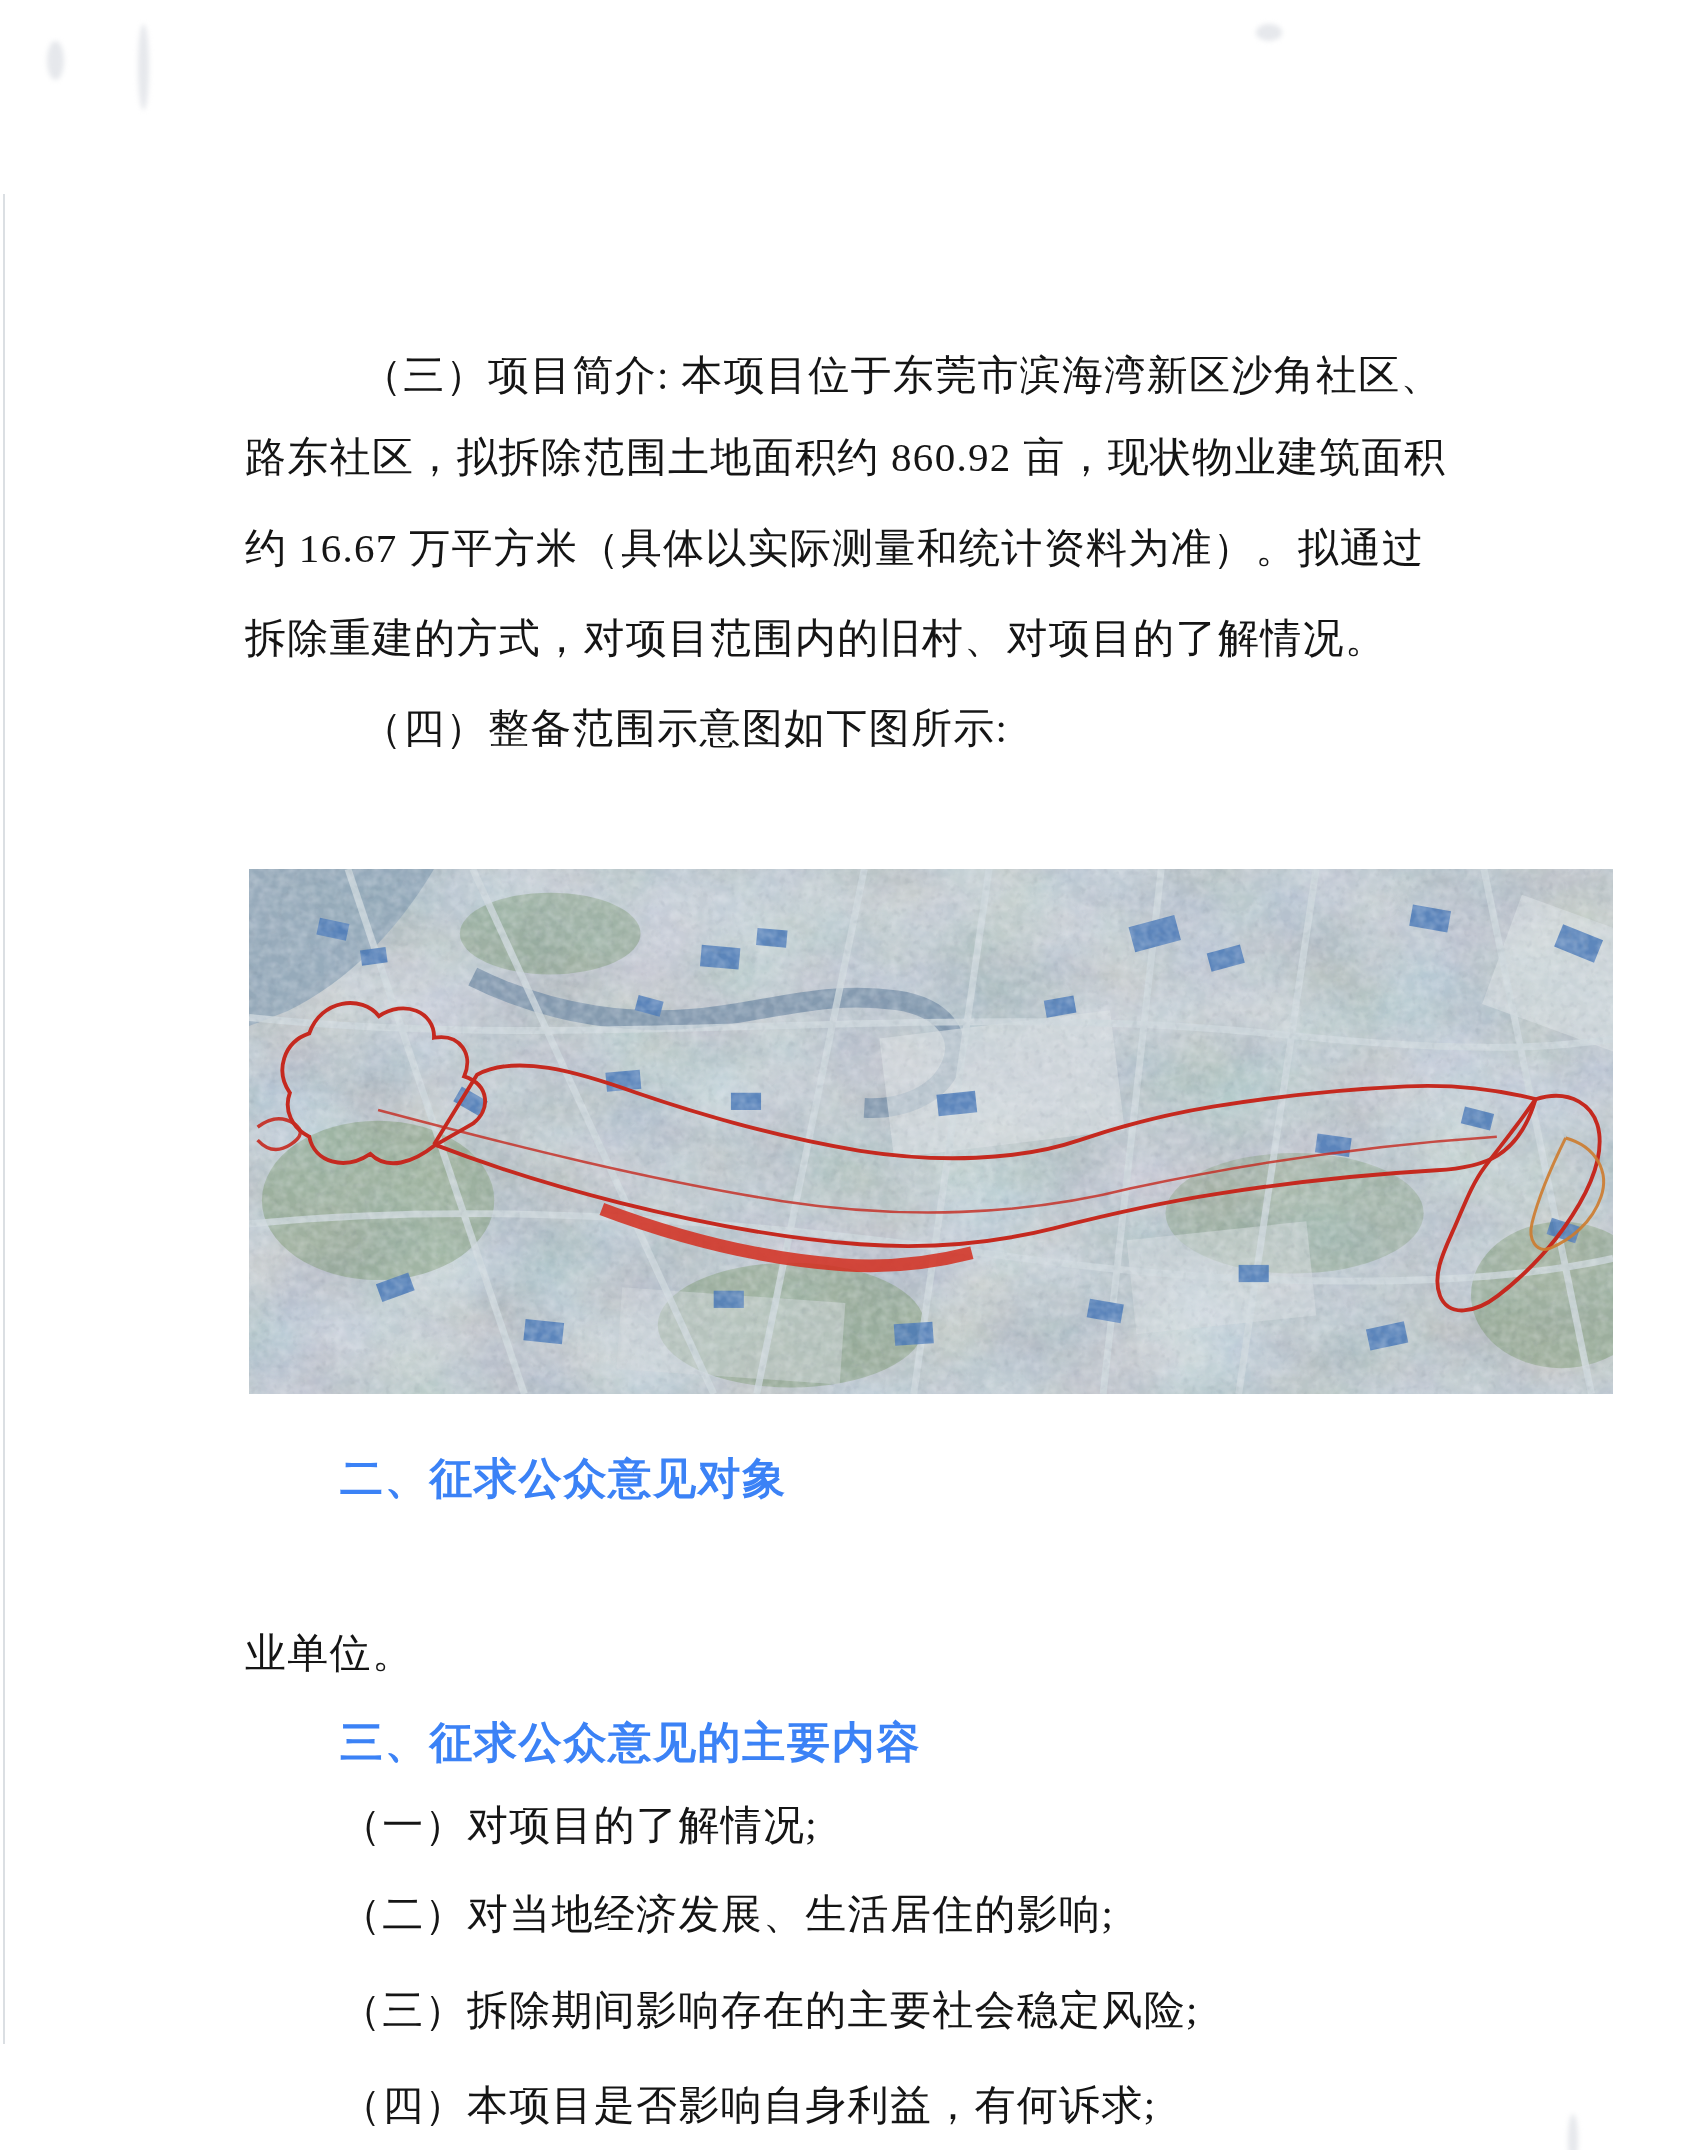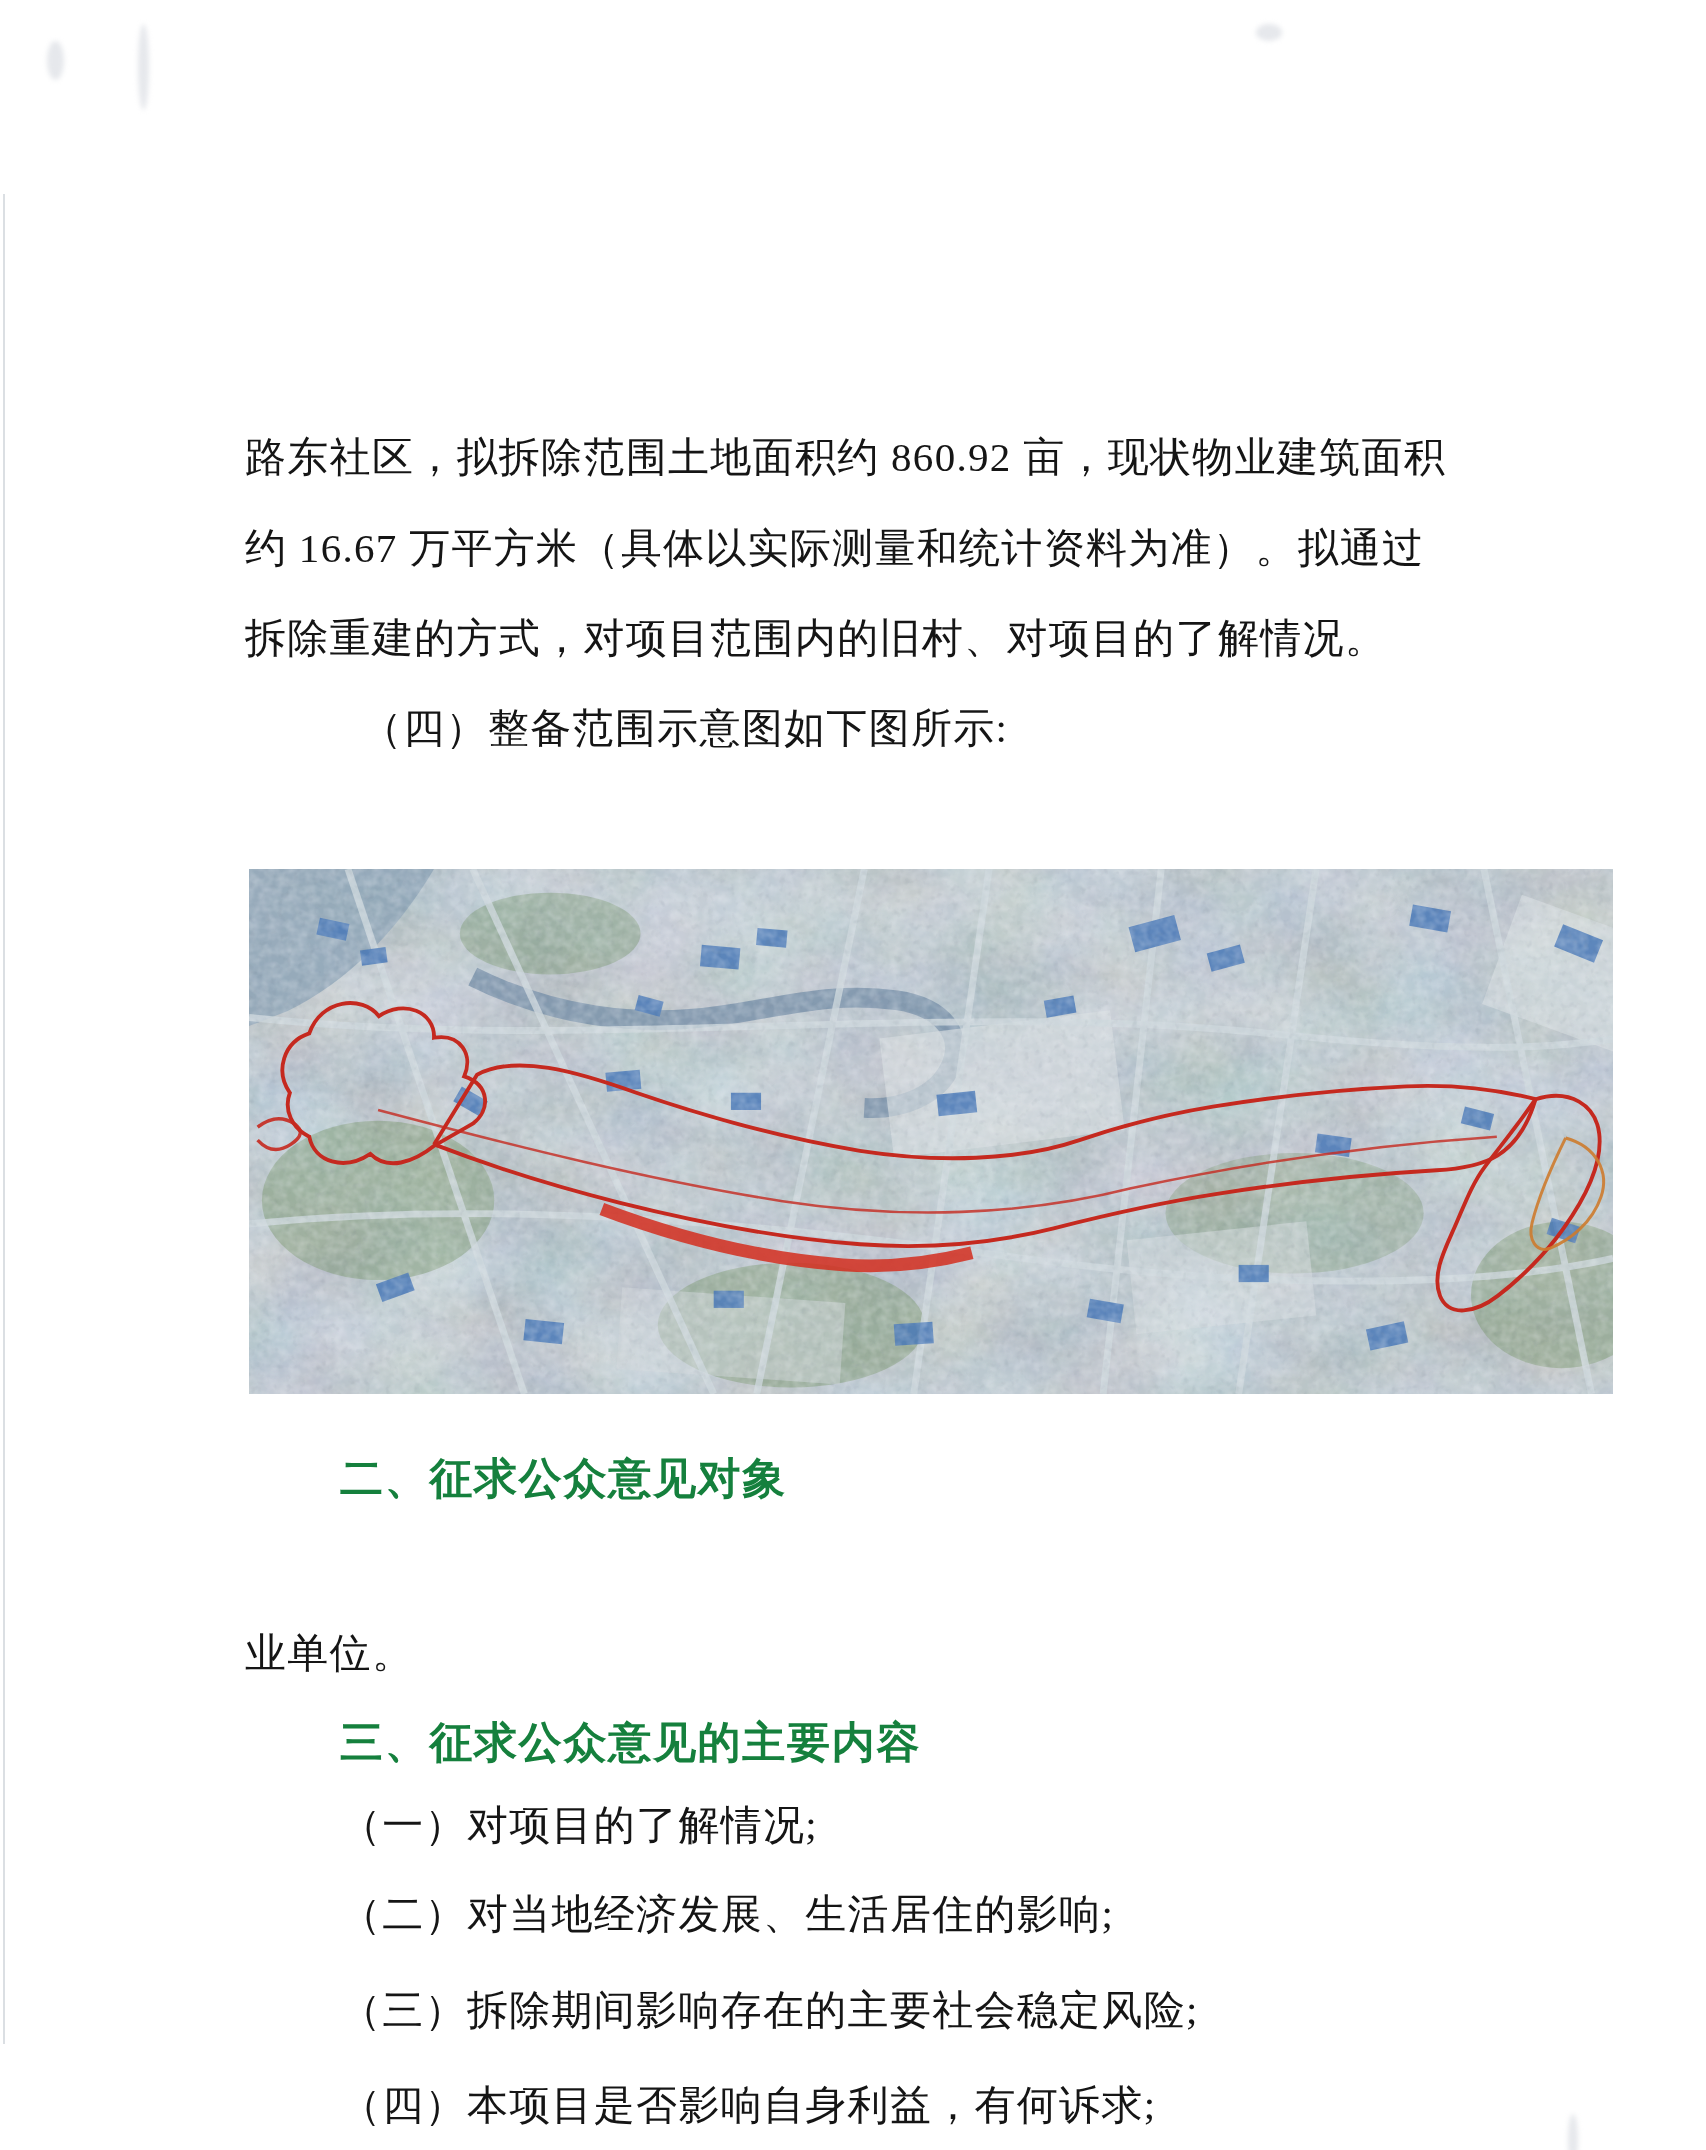--- a/index.html
+++ b/index.html
@@ -28,21 +28,21 @@
     line-height:1.1;
     color:#151515;
   }
   .hline{
     position:absolute;
     font-family:"Liberation Sans", sans-serif;
     font-weight:700;
     font-size:43px;
     letter-spacing:1.7px;
     white-space:nowrap;
-    color:#15803d;
+    color:#3b82f6;
   }
   .map-title{
     position:absolute;
     left:249px;top:814px;width:1364px;
     text-align:center;
     font-family:"Liberation Sans", sans-serif;
     font-weight:700;
     font-size:27.5px;
     letter-spacing:0.9px;
     color:#000;
@@ -60,20 +60,21 @@
 <body>
 
 <div class="page">
 
   <div class="scan-edge"></div>
   <div class="smudge" style="left:138px;top:24px;width:11.2px;height:86px;"></div>
   <div class="smudge" style="left:47px;top:41px;width:17px;height:39px;"></div>
   <div class="smudge" style="left:1256px;top:24px;width:26px;height:17px;"></div>
   <div class="smudge" style="left:1568px;top:2114px;width:9.5px;height:52px;"></div>
 
+  <div class="tline" style="left:361px;top:353px;">（三）项目简介: 本项目位于东莞市滨海湾新区沙角社区、</div>
   <div class="tline" style="left:245px;top:435px;">路东社区，拟拆除范围土地面积约 860.92 亩，现状物业建筑面积</div>
   <div class="tline" style="left:245px;top:526px;text-align:center;">约 16.67 万平方米（具体以实际测量和统计资料为准）。拟通过</div>
   <div class="tline" style="left:245px;top:616px;">拆除重建的方式，对项目范围内的旧村、对项目的了解情况。</div>
   <div class="tline" style="left:361px;top:706px;text-align:right;">（四）整备范围示意图如下图所示:</div>
 
 
   <figure class="map-figure">
     <svg viewBox="0 0 3170 1220" preserveAspectRatio="none">
       <defs>
         <filter id="coarse" x="0" y="0" width="100%" height="100%">

